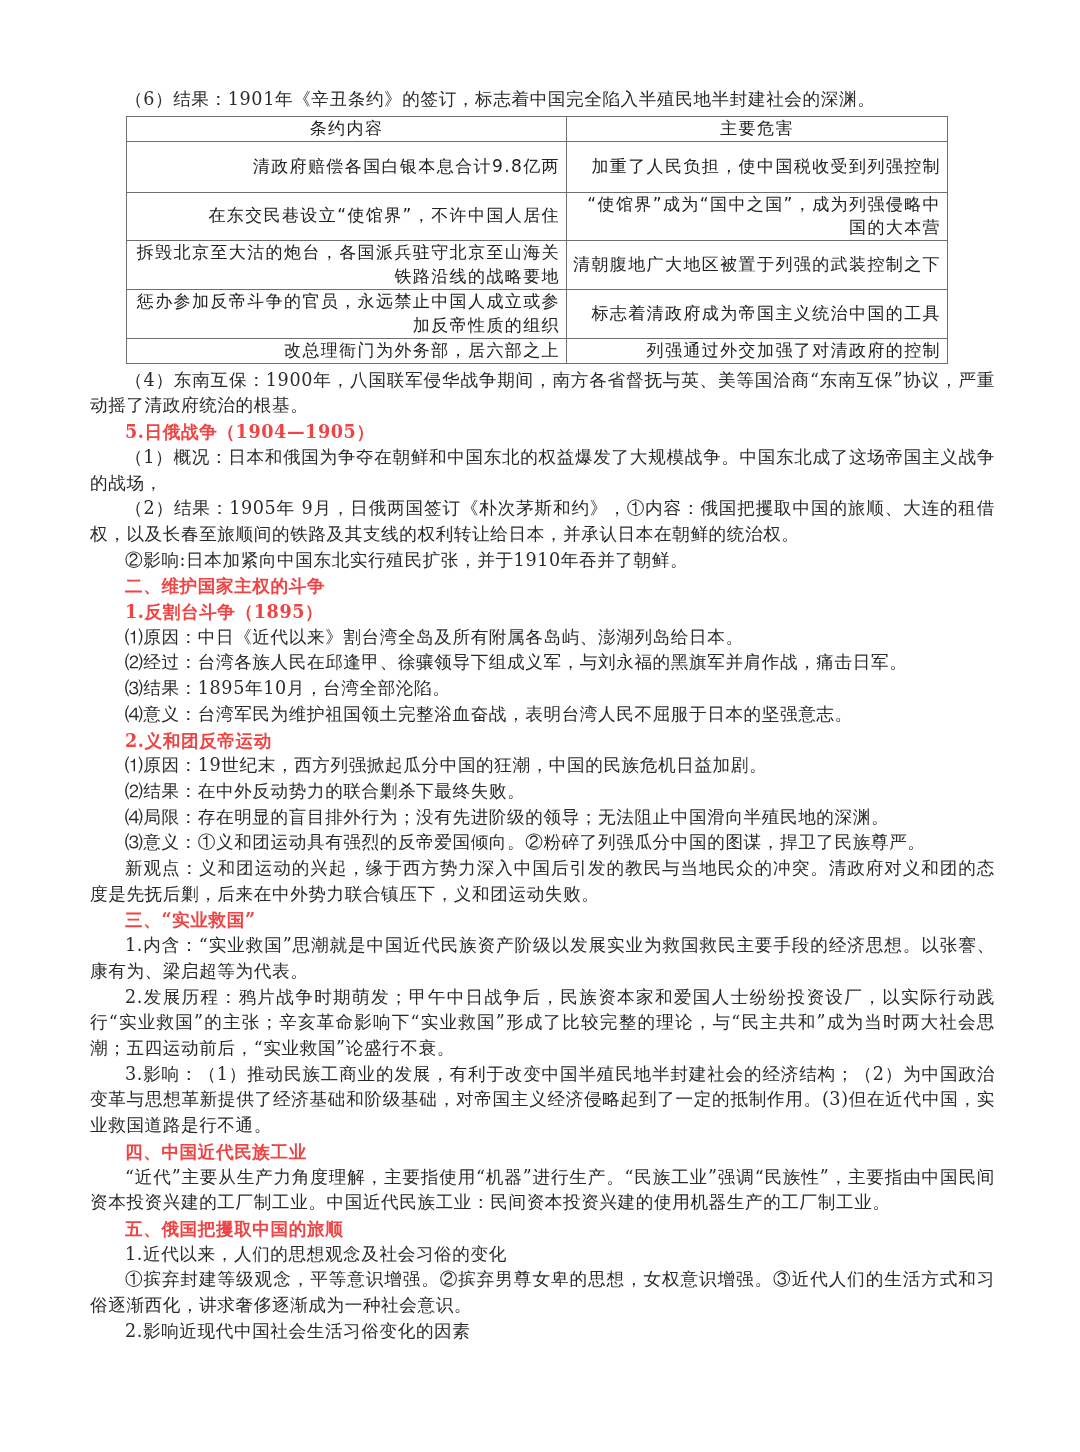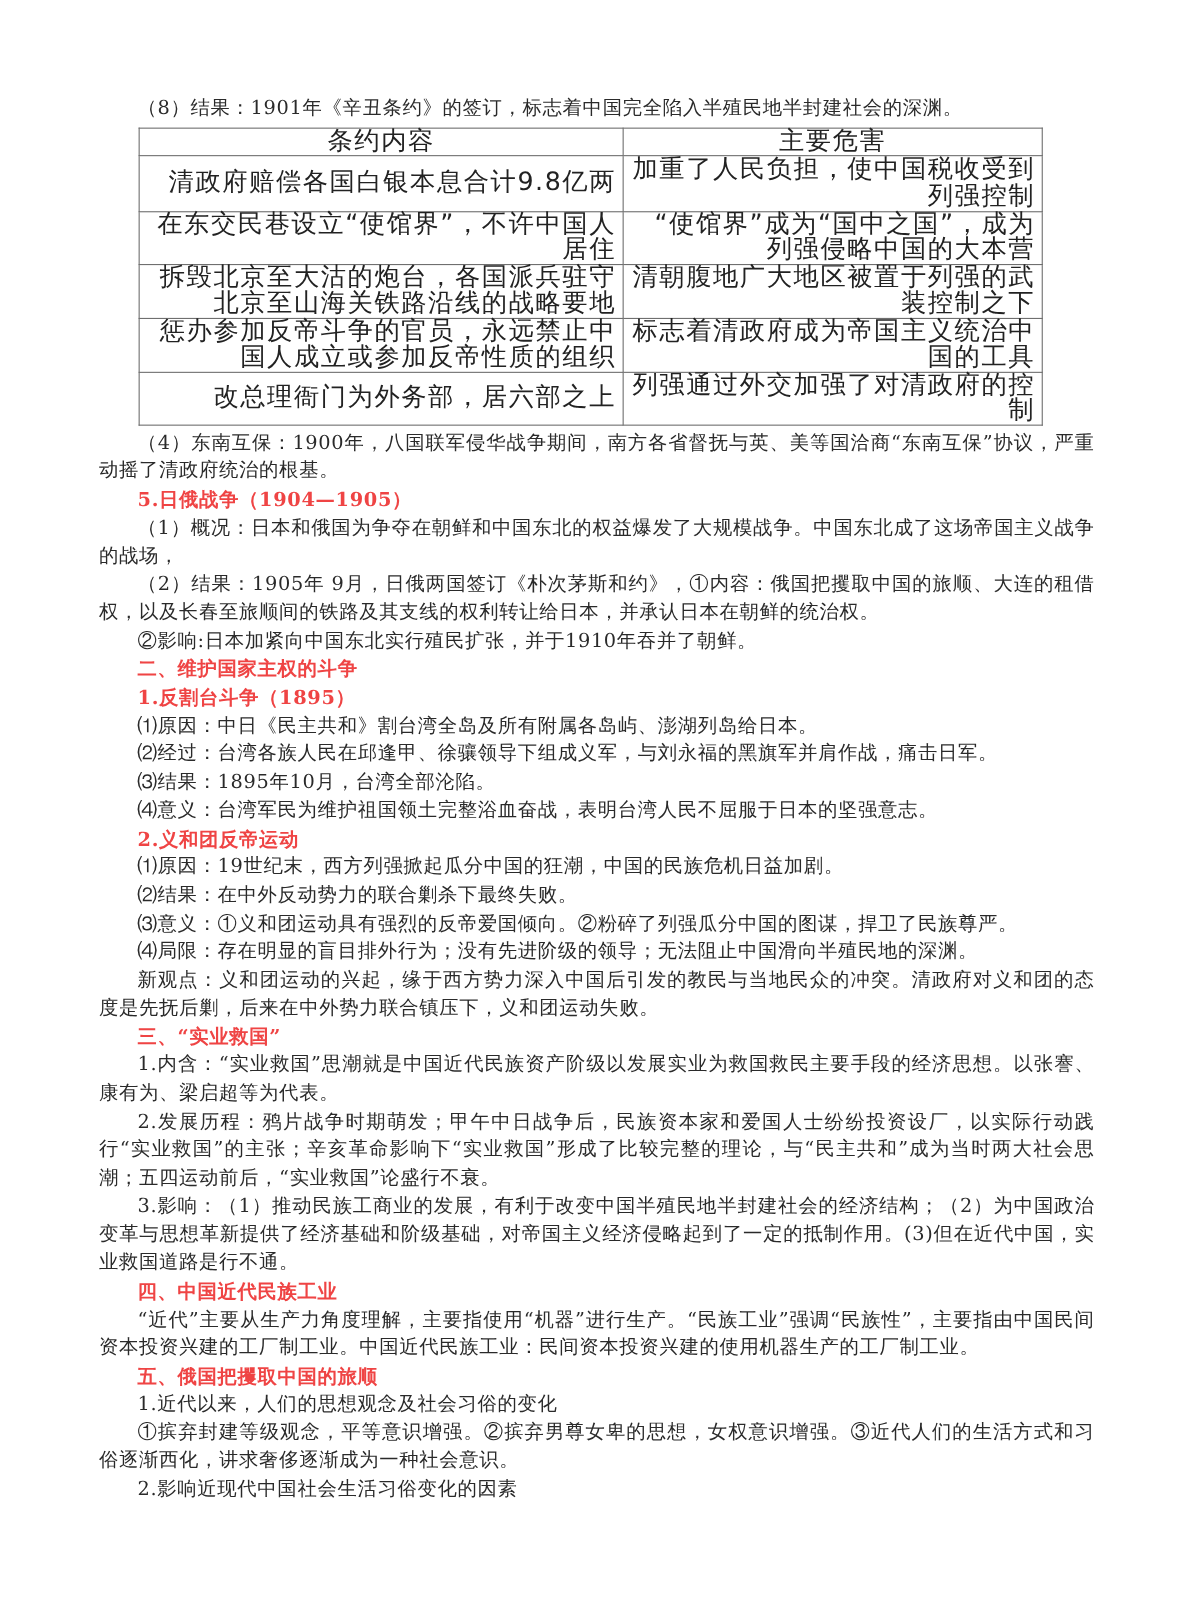--- a/index.html
+++ b/index.html
@@ -14,42 +14,42 @@
   }
   .p { margin: 0; text-align: justify; text-align-last: left; }
   .ind { text-indent: 35px; }
   .h { font-weight: bold; color: #ef4444; }
   .bold { font-weight: normal; }
   table.treaty {
     border-collapse: collapse;
     margin: 3px 0 4px 36px;
     width: 822px;
     font-family: "DejaVu Sans", "Liberation Sans", sans-serif;
-    font-size: 23px; letter-spacing: 1.4px; line-height: 23.5px;
+    font-size: 17px; letter-spacing: 1.4px; line-height: 23.5px;
     color: #222;
   }
   table.treaty th, table.treaty td {
     border: 1.5px solid #6f6f6f;
     padding: 0 6px;
     vertical-align: middle;
     text-align: right;
   }
   table.treaty th { font-weight: normal; text-align: center; height: 24px; }
   table.treaty td.c1 { width: 427px; }
   table.treaty tr.r1 td { height: 50px; }
   table.treaty tr.r2 td { height: 44px; }
   table.treaty tr.r3 td { height: 48px; }
   table.treaty tr.r4 td { height: 48px; }
   table.treaty tr.r5 td { height: 24px; }
 </style>
 </head>
 <body>
 
 <div class="page">
-  <p class="p ind">（8）结果：1901年《辛丑条约》的签订，标志着中国完全陷入半殖民地半封建社会的深渊。</p>
+  <p class="p ind">（6）结果：1901年《辛丑条约》的签订，标志着中国完全陷入半殖民地半封建社会的深渊。</p>
 
   <table class="treaty">
     <thead>
       <tr>
         <th>条约内容</th>
         <th>主要危害</th>
       </tr>
     </thead>
     <tbody>
       <tr class="r1">
@@ -75,29 +75,29 @@
     </tbody>
   </table>
 
   <p class="p ind">（4）东南互保：1900年，八国联军侵华战争期间，南方各省督抚与英、美等国洽商“东南互保”协议，严重动摇了清政府统治的根基。</p>
   <p class="p ind h">5.日俄战争（1904—1905）</p>
   <p class="p ind">（1）概况：日本和俄国为争夺在朝鲜和中国东北的权益爆发了大规模战争。中国东北成了这场帝国主义战争的战场，</p>
   <p class="p ind">（2）结果：1905年 9月，日俄两国签订《朴次茅斯和约》，①内容：俄国把攫取中国的旅顺、大连的租借权，以及长春至旅顺间的铁路及其支线的权利转让给日本，并承认日本在朝鲜的统治权。</p>
   <p class="p ind">②影响:日本加紧向中国东北实行殖民扩张，并于1910年吞并了朝鲜。</p>
   <p class="p ind h">二、维护国家主权的斗争</p>
   <p class="p ind h">1.反割台斗争（1895）</p>
-  <p class="p ind">⑴原因：中日《民主共和》割台湾全岛及所有附属各岛屿、澎湖列岛给日本。</p>
+  <p class="p ind">⑴原因：中日《近代以来》割台湾全岛及所有附属各岛屿、澎湖列岛给日本。</p>
   <p class="p ind">⑵经过：台湾各族人民在邱逢甲、徐骧领导下组成义军，与刘永福的黑旗军并肩作战，痛击日军。</p>
   <p class="p ind">⑶结果：1895年10月，台湾全部沦陷。</p>
   <p class="p ind">⑷意义：台湾军民为维护祖国领土完整浴血奋战，表明台湾人民不屈服于日本的坚强意志。</p>
   <p class="p ind h">2.义和团反帝运动</p>
   <p class="p ind">⑴原因：19世纪末，西方列强掀起瓜分中国的狂潮，中国的民族危机日益加剧。</p>
   <p class="p ind">⑵结果：在中外反动势力的联合剿杀下最终失败。</p>
+  <p class="p ind">⑷局限：存在明显的盲目排外行为；没有先进阶级的领导；无法阻止中国滑向半殖民地的深渊。</p>
   <p class="p ind">⑶意义：①义和团运动具有强烈的反帝爱国倾向。②粉碎了列强瓜分中国的图谋，捍卫了民族尊严。</p>
-  <p class="p ind">⑷局限：存在明显的盲目排外行为；没有先进阶级的领导；无法阻止中国滑向半殖民地的深渊。</p>
   <p class="p ind"><span class="bold">新观点：</span><span>义和团运动的兴起，缘于西方势力深入中国后引发的教民与当地民众的冲突。清政府对义和团的态度是先抚后剿，后来在中外势力联合镇压下，义和团运动失败。</span></p>
   <p class="p ind h">三、“实业救国”</p>
   <p class="p ind">1.内含：“实业救国”思潮就是中国近代民族资产阶级以发展实业为救国救民主要手段的经济思想。以张謇、康有为、梁启超等为代表。</p>
   <p class="p ind">2.发展历程：鸦片战争时期萌发；甲午中日战争后，民族资本家和爱国人士纷纷投资设厂，以实际行动践行“实业救国”的主张；辛亥革命影响下“实业救国”形成了比较完整的理论，与“民主共和”成为当时两大社会思潮；五四运动前后，“实业救国”论盛行不衰。</p>
   <p class="p ind">3.影响：（1）推动民族工商业的发展，有利于改变中国半殖民地半封建社会的经济结构；（2）为中国政治变革与思想革新提供了经济基础和阶级基础，对帝国主义经济侵略起到了一定的抵制作用。(3)但在近代中国，实业救国道路是行不通。</p>
   <p class="p ind h">四、中国近代民族工业</p>
   <p class="p ind">“近代”主要从生产力角度理解，主要指使用“机器”进行生产。“民族工业”强调“民族性”，主要指由中国民间资本投资兴建的工厂制工业。中国近代民族工业：民间资本投资兴建的使用机器生产的工厂制工业。</p>
   <p class="p ind h">五、俄国把攫取中国的旅顺</p>
   <p class="p ind">1.近代以来，人们的思想观念及社会习俗的变化</p>
   <p class="p ind">①摈弃封建等级观念，平等意识增强。②摈弃男尊女卑的思想，女权意识增强。③近代人们的生活方式和习俗逐渐西化，讲求奢侈逐渐成为一种社会意识。</p>

